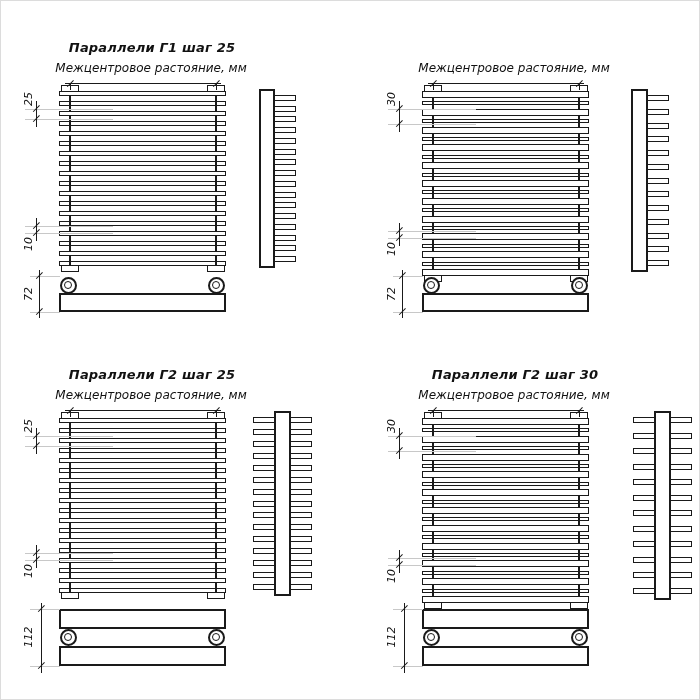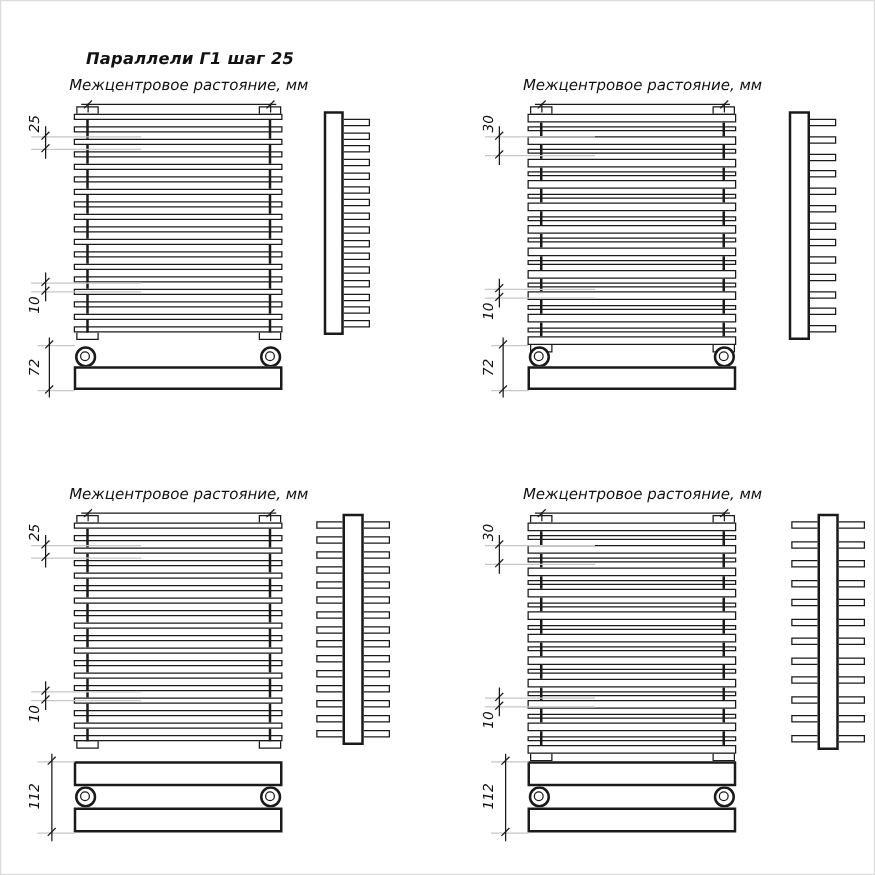--- a/index.html
+++ b/index.html
@@ -172,20 +172,21 @@
       <div class="abs" style="left: 211px; top: 280px; width: 8px; height: 8px; border: 1.6px solid rgb(26, 26, 26); border-radius: 50%; background: rgb(255, 255, 255); z-index: 1;"></div>
       <div class="abs" style="left: 58px; top: 292px; width: 167px; height: 19px; border: 2px solid rgb(26, 26, 26); background: rgb(255, 255, 255); z-index: 2;"></div>
       <div class="abs" style="left: 29px; top: 275px; width: 30px; height: 1px; background: rgb(200, 200, 200); z-index: 5;"></div>
       <div class="abs" style="left: 29px; top: 311px; width: 30px; height: 1px; background: rgb(200, 200, 200); z-index: 5;"></div>
       <div class="abs" style="left: 38px; top: 269px; width: 1.2px; height: 48px; background: rgb(26, 26, 26); z-index: 6;"></div>
       <div class="abs" style="left: 34.1px; top: 274.3px; width: 9px; height: 1.4px; background: rgb(26, 26, 26); transform: rotate(-45deg); z-index: 7;"></div>
       <div class="abs" style="left: 34.1px; top: 310.3px; width: 9px; height: 1.4px; background: rgb(26, 26, 26); transform: rotate(-45deg); z-index: 7;"></div>
     </div>
 
   <div class="quadrant" id="q2" style="left: 0px; top: 327px;">
+    <div class="title">Параллели Г2 шаг 25</div>
     <div class="subtitle">Межцентровое растояние, мм</div>
     <div class="dim-label" style="left: 27px; top: 98px;">25</div>
     <div class="dim-label" style="left: 27px; top: 243px;">10</div>
     <div class="dim-label" style="left: 27px; top: 309px;">112</div>
   <div class="abs" style="left: 64px; top: 82px; width: 156px; height: 1.2px; background: rgb(26, 26, 26); z-index: 6;"></div>
       <div class="abs" style="left: 69px; top: 82px; width: 1.2px; height: 7px; background: rgb(26, 26, 26); z-index: 6;"></div>
       <div class="abs" style="left: 215px; top: 82px; width: 1.2px; height: 7px; background: rgb(26, 26, 26); z-index: 6;"></div>
       <div class="abs" style="left: 64.5px; top: 81.8px; width: 9px; height: 1.4px; background: rgb(26, 26, 26); transform: rotate(-45deg); z-index: 7;"></div>
       <div class="abs" style="left: 210.5px; top: 81.8px; width: 9px; height: 1.4px; background: rgb(26, 26, 26); transform: rotate(-45deg); z-index: 7;"></div>
       <div class="abs" style="left: 68px; top: 90px; width: 2px; height: 175px; background: rgb(26, 26, 26); z-index: 2;"></div>
@@ -260,20 +261,21 @@
       <div class="abs" style="left: 211px; top: 305px; width: 8px; height: 8px; border: 1.6px solid rgb(26, 26, 26); border-radius: 50%; background: rgb(255, 255, 255); z-index: 1;"></div>
       <div class="abs" style="left: 58px; top: 318px; width: 167px; height: 20px; border: 2px solid rgb(26, 26, 26); background: rgb(255, 255, 255); z-index: 2;"></div>
       <div class="abs" style="left: 29px; top: 281px; width: 30px; height: 1px; background: rgb(200, 200, 200); z-index: 5;"></div>
       <div class="abs" style="left: 29px; top: 338px; width: 30px; height: 1px; background: rgb(200, 200, 200); z-index: 5;"></div>
       <div class="abs" style="left: 40px; top: 275px; width: 1.2px; height: 70px; background: rgb(26, 26, 26); z-index: 6;"></div>
       <div class="abs" style="left: 36.1px; top: 280.3px; width: 9px; height: 1.4px; background: rgb(26, 26, 26); transform: rotate(-45deg); z-index: 7;"></div>
       <div class="abs" style="left: 36.1px; top: 337.3px; width: 9px; height: 1.4px; background: rgb(26, 26, 26); transform: rotate(-45deg); z-index: 7;"></div>
     </div>
 
   <div class="quadrant" id="q3" style="left: 363px; top: 327px;">
+    <div class="title">Параллели Г2 шаг 30</div>
     <div class="subtitle">Межцентровое растояние, мм</div>
     <div class="dim-label" style="left: 27px; top: 98px;">30</div>
     <div class="dim-label" style="left: 27px; top: 248px;">10</div>
     <div class="dim-label" style="left: 27px; top: 309px;">112</div>
   <div class="abs" style="left: 64px; top: 82px; width: 156px; height: 1.2px; background: rgb(26, 26, 26); z-index: 6;"></div>
       <div class="abs" style="left: 69px; top: 82px; width: 1.2px; height: 7px; background: rgb(26, 26, 26); z-index: 6;"></div>
       <div class="abs" style="left: 215px; top: 82px; width: 1.2px; height: 7px; background: rgb(26, 26, 26); z-index: 6;"></div>
       <div class="abs" style="left: 64.5px; top: 81.8px; width: 9px; height: 1.4px; background: rgb(26, 26, 26); transform: rotate(-45deg); z-index: 7;"></div>
       <div class="abs" style="left: 210.5px; top: 81.8px; width: 9px; height: 1.4px; background: rgb(26, 26, 26); transform: rotate(-45deg); z-index: 7;"></div>
       <div class="abs" style="left: 68px; top: 90px; width: 2px; height: 185px; background: rgb(26, 26, 26); z-index: 2;"></div>

